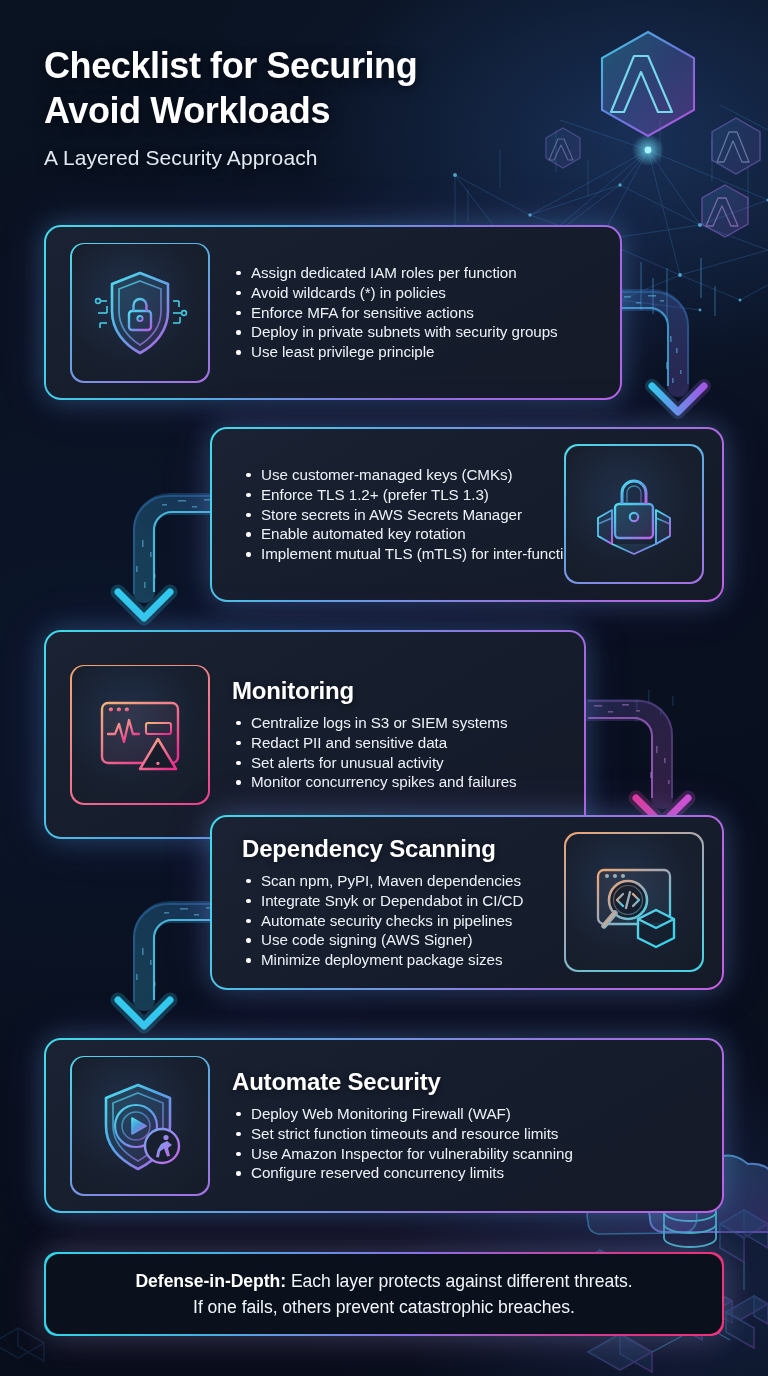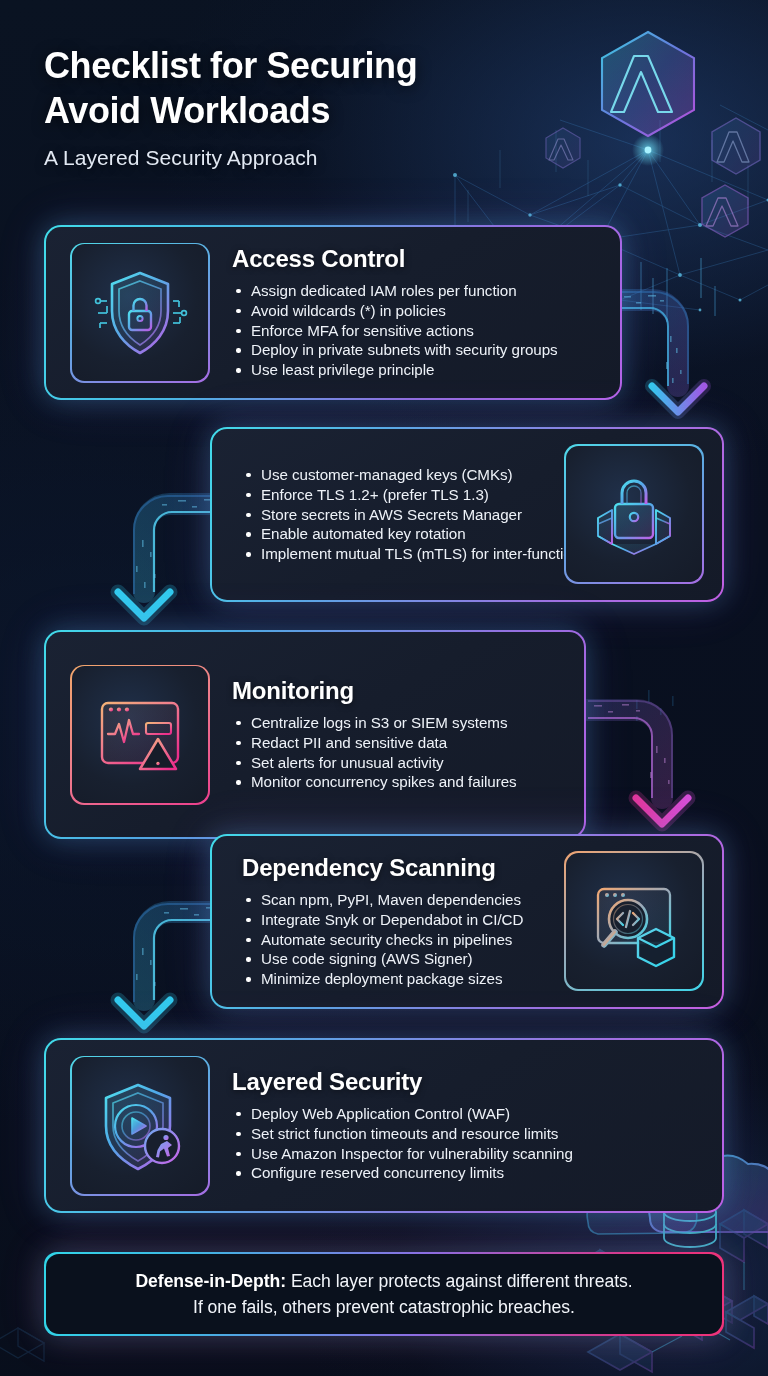--- a/index.html
+++ b/index.html
@@ -441,21 +441,20 @@
                 <path d="M91,40 v6"></path>
               <path d="M85,52 h9"></path>
                 <circle cx="96" cy="52" r="2.4"></circle>
               <path d="M85,62 h7"></path>
                 <path d="M92,62 v-6"></path>
             </g>
           </svg>
         </div>
       </div>
       <div class="card-body">
-        <div class="card-title">Access Control</div>
         <ul class="card-list">
           <li>Assign dedicated IAM roles per function</li>
           <li>Avoid wildcards (*) in policies</li>
           <li>Enforce MFA for sensitive actions</li>
           <li>Deploy in private subnets with security groups</li>
           <li>Use least privilege principle</li>
         </ul>
       </div>
     </div>
   </div>
@@ -563,21 +562,21 @@
         <ul class="card-list">
           <li>Centralize logs in S3 or SIEM systems</li>
           <li>Redact PII and sensitive data</li>
           <li>Set alerts for unusual activity</li>
           <li>Monitor concurrency spikes and failures</li>
         </ul>
       </div>
     </div>
   </div>
 
-  <div class="card card-c4" style="left:210px; top:834px; width:514px; height:175px;">
+  <div class="card card-c4" style="left:210px; top:815px; width:514px; height:175px;">
     <div class="card-inner">
       <div class="card-body" style="padding-left:30px; padding-right:6px;">
         <div class="card-title">Dependency Scanning</div>
         <ul class="card-list">
           <li>Scan npm, PyPI, Maven dependencies</li>
           <li>Integrate Snyk or Dependabot in CI/CD</li>
           <li>Automate security checks in pipelines</li>
           <li>Use code signing (AWS Signer)</li>
           <li>Minimize deployment package sizes</li>
         </ul>
@@ -660,23 +659,23 @@
             </g>
             <g stroke="url(#sg5b)" stroke-width="1.9" stroke-linecap="round">
               <path d="M61,68 h7"></path>
                 <path d="M63,73 h6"></path>
                 <path d="M61,78 h5"></path>
             </g>
           </svg>
         </div>
       </div>
       <div class="card-body">
-        <div class="card-title">Layered Security</div>
+        <div class="card-title">Automate Security</div>
         <ul class="card-list">
-          <li>Deploy Web Application Control (WAF)</li>
+          <li>Deploy Web Monitoring Firewall (WAF)</li>
           <li>Set strict function timeouts and resource limits</li>
           <li>Use Amazon Inspector for vulnerability scanning</li>
           <li>Configure reserved concurrency limits</li>
         </ul>
       </div>
     </div>
   </div>
 
   <div class="footer" style="left:44px; top:1252px; width:680px; height:84px;">
     <div class="footer-inner">

